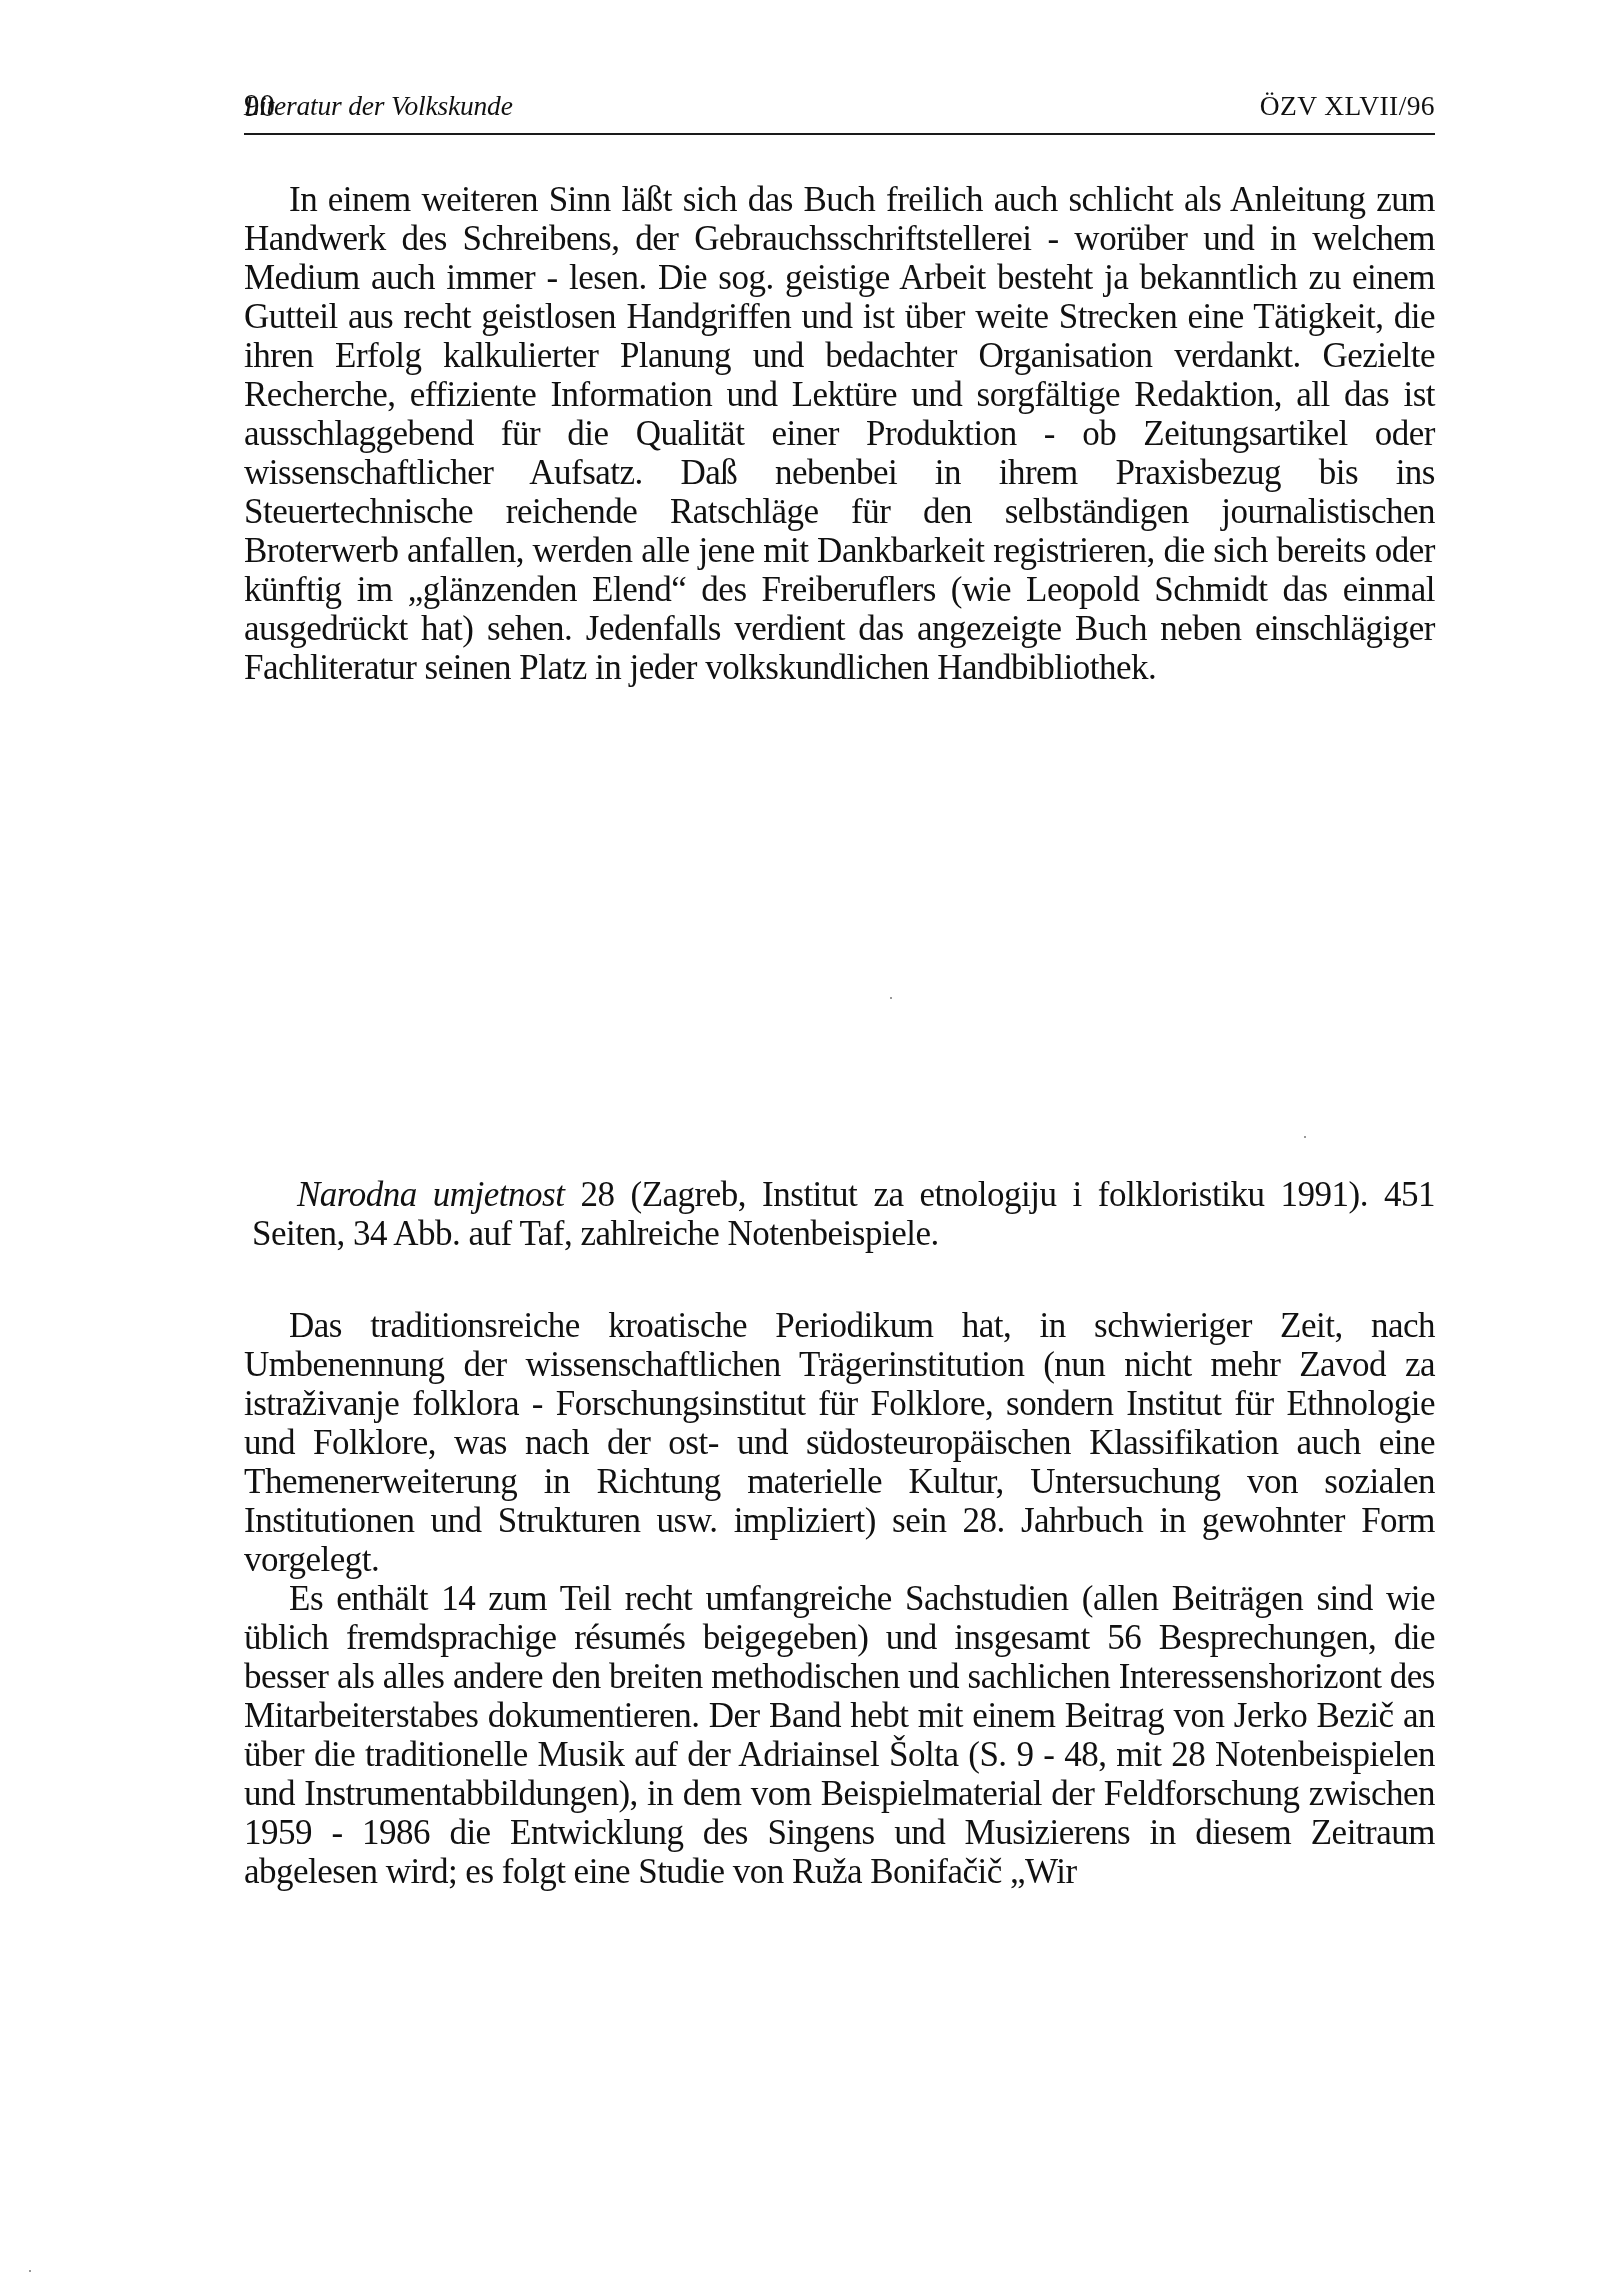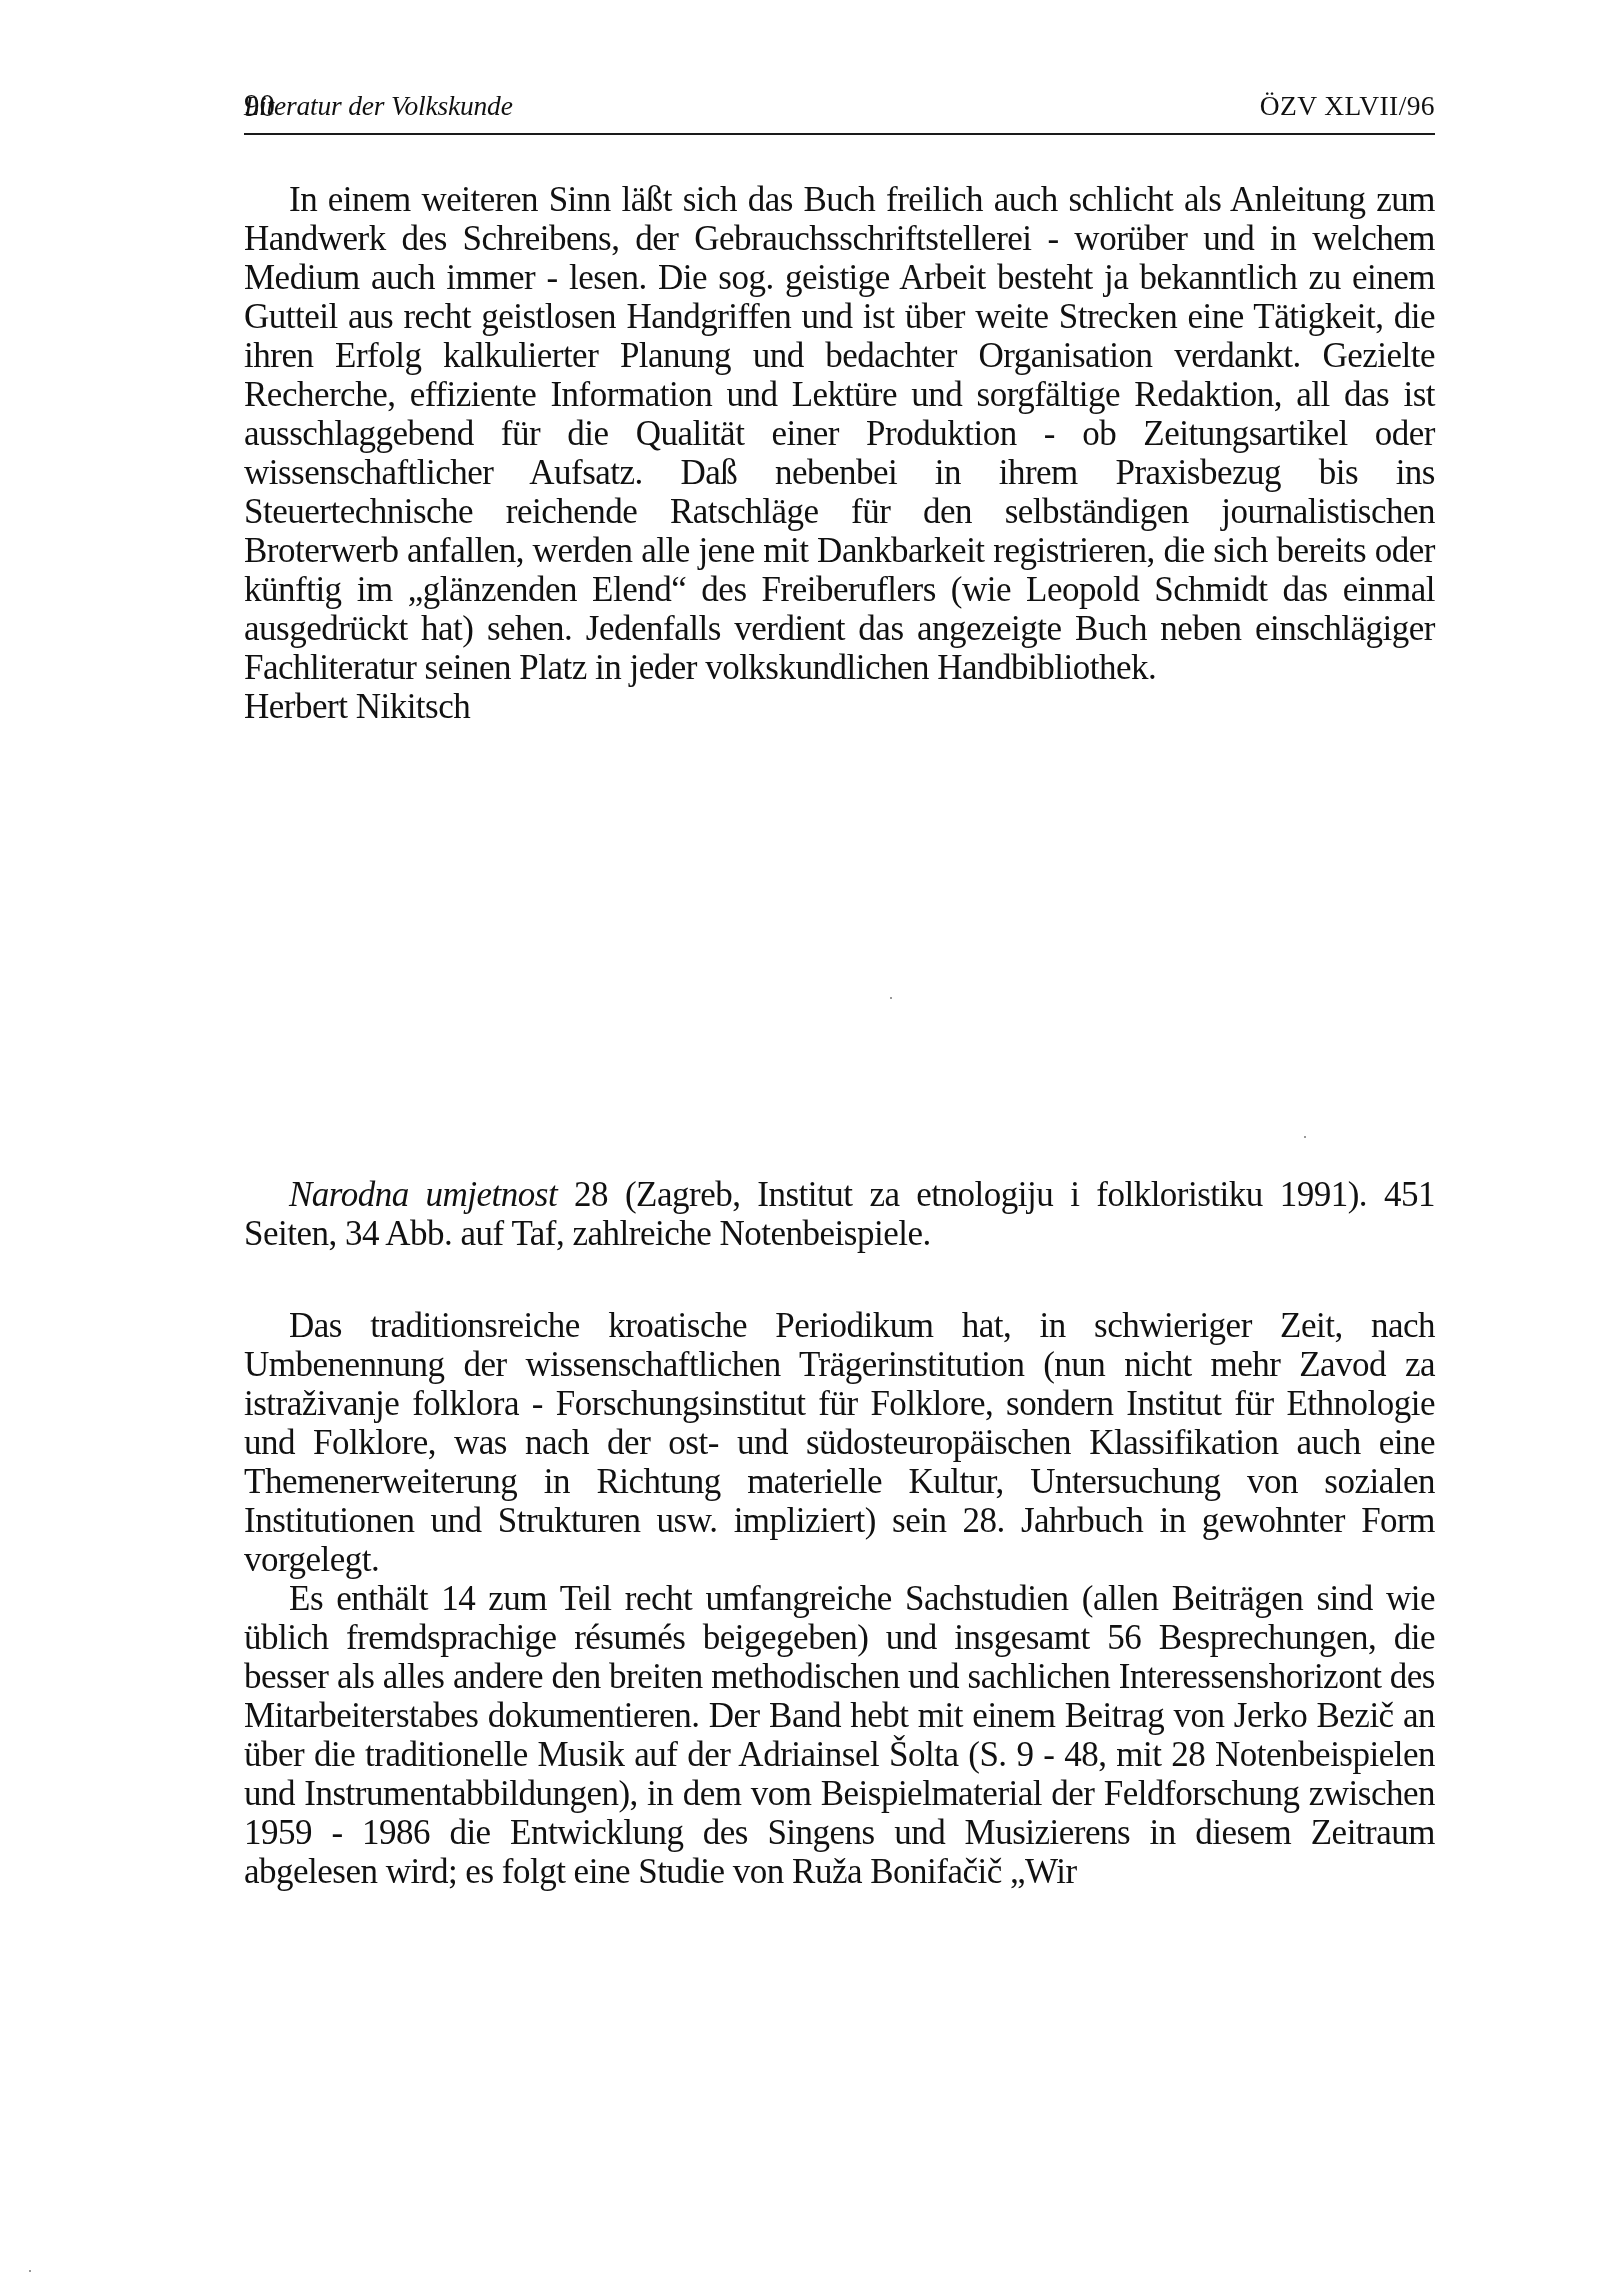--- a/index.html
+++ b/index.html
@@ -84,20 +84,21 @@
       margin-top: 4px;
     }
     .review-head {
       position: absolute;
       top: 1175px;
       left: 0;
       width: 1191px;
     }
     .review-head p {
       text-indent: 45px;
+      margin-left: 8px;
     }
     .review-head .title-italic {
       font-style: italic;
     }
     .block2 {
       position: absolute;
       top: 1306px;
       left: 0;
       width: 1191px;
     }
@@ -116,21 +117,20 @@
 
   <div class="running-head">
     <span class="page-num">90</span>
     <span class="section-title">Literatur der Volkskunde</span>
     <span class="journal-ref">ÖZV XLVII/96</span>
   </div>
   <div class="head-rule"></div>
 
   <div class="text block1">
     <p class="indent">In einem weiteren Sinn läßt sich das Buch freilich auch schlicht als Anleitung zum Handwerk des Schreibens, der Gebrauchsschriftstellerei - worüber und in welchem Medium auch immer - lesen. Die sog. geistige Arbeit besteht ja bekanntlich zu einem Gutteil aus recht geistlosen Handgriffen und ist über weite Strecken eine Tätigkeit, die ihren Erfolg kalkulierter Planung und bedachter Organisation verdankt. Gezielte Recherche, effiziente Information und Lektüre und sorgfältige Redaktion, all das ist ausschlaggebend für die Qualität einer Produktion - ob Zeitungsartikel oder wissenschaftlicher Aufsatz. Daß nebenbei in ihrem Praxisbezug bis ins Steuertechnische reichende Ratschläge für den selbständigen journalistischen Broterwerb anfallen, werden alle jene mit Dankbarkeit registrieren, die sich bereits oder künftig im „glänzenden Elend“ des Freiberuflers (wie Leopold Schmidt das einmal ausgedrückt hat) sehen. Jedenfalls verdient das angezeigte Buch neben einschlägiger Fachliteratur seinen Platz in jeder volkskundlichen Handbibliothek.</p>
-    <p class="signature">Herbert Nikitsch</p>
   </div>
 
   <div class="text review-head">
     <p><span class="title-italic">Narodna umjetnost</span><span> 28 (Zagreb, Institut za etnologiju i folkloristiku 1991). 451 Seiten, 34 Abb. auf Taf, zahlreiche Notenbeispiele.</span></p>
   </div>
 
   <div class="text block2">
     <p class="indent">Das traditionsreiche kroatische Periodikum hat, in schwieriger Zeit, nach Umbenennung der wissenschaftlichen Trägerinstitution (nun nicht mehr Zavod za istraživanje folklora - Forschungsinstitut für Folklore, sondern Institut für Ethnologie und Folklore, was nach der ost- und südosteuropäischen Klassifikation auch eine Themenerweiterung in Richtung materielle Kultur, Untersuchung von sozialen Institutionen und Strukturen usw. impliziert) sein 28. Jahrbuch in gewohnter Form vorgelegt.</p>
     <p class="indent">Es enthält 14 zum Teil recht umfangreiche Sachstudien (allen Beiträgen sind wie üblich fremdsprachige résumés beigegeben) und insgesamt 56 Besprechungen, die besser als alles andere den breiten methodischen und sachlichen Interessenshorizont des Mitarbeiterstabes dokumentieren. Der Band hebt mit einem Beitrag von Jerko Bezič an über die traditionelle Musik auf der Adriainsel Šolta (S. 9 - 48, mit 28 Notenbeispielen und Instrumentabbildungen), in dem vom Beispielmaterial der Feldforschung zwischen 1959 - 1986 die Entwicklung des Singens und Musizierens in diesem Zeitraum abgelesen wird; es folgt eine Studie von Ruža Bonifačič „Wir</p>
   </div>

